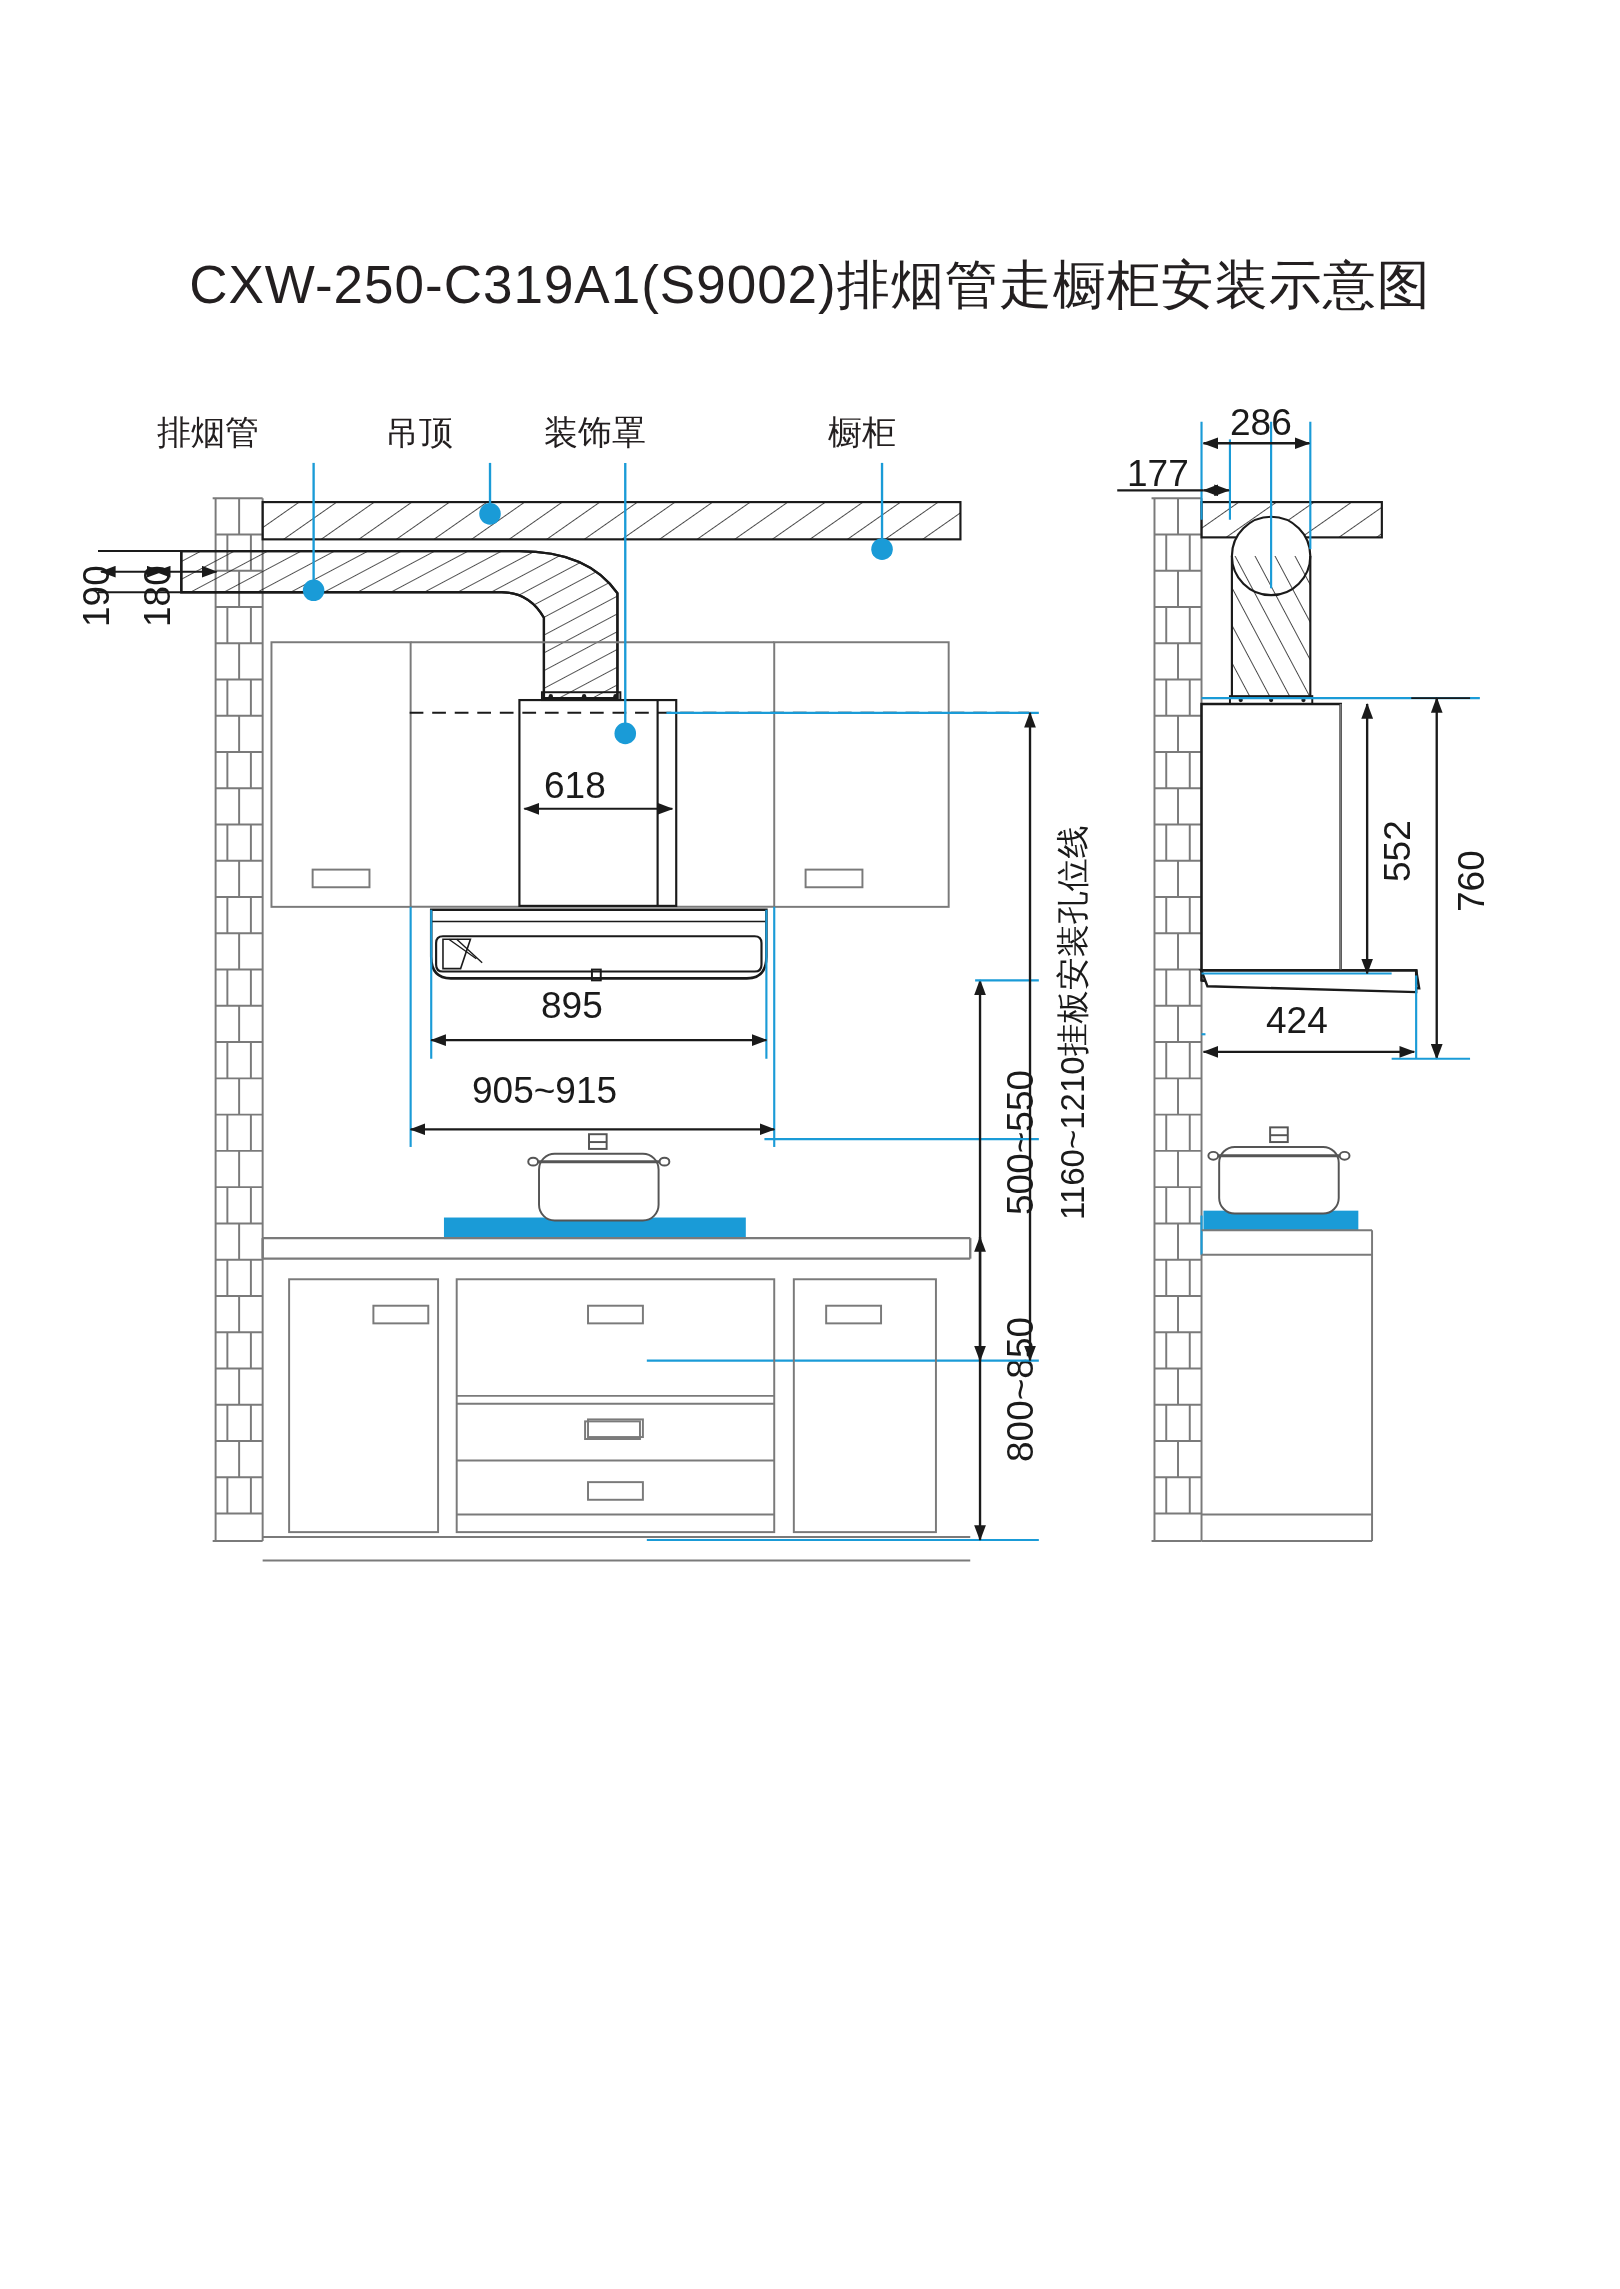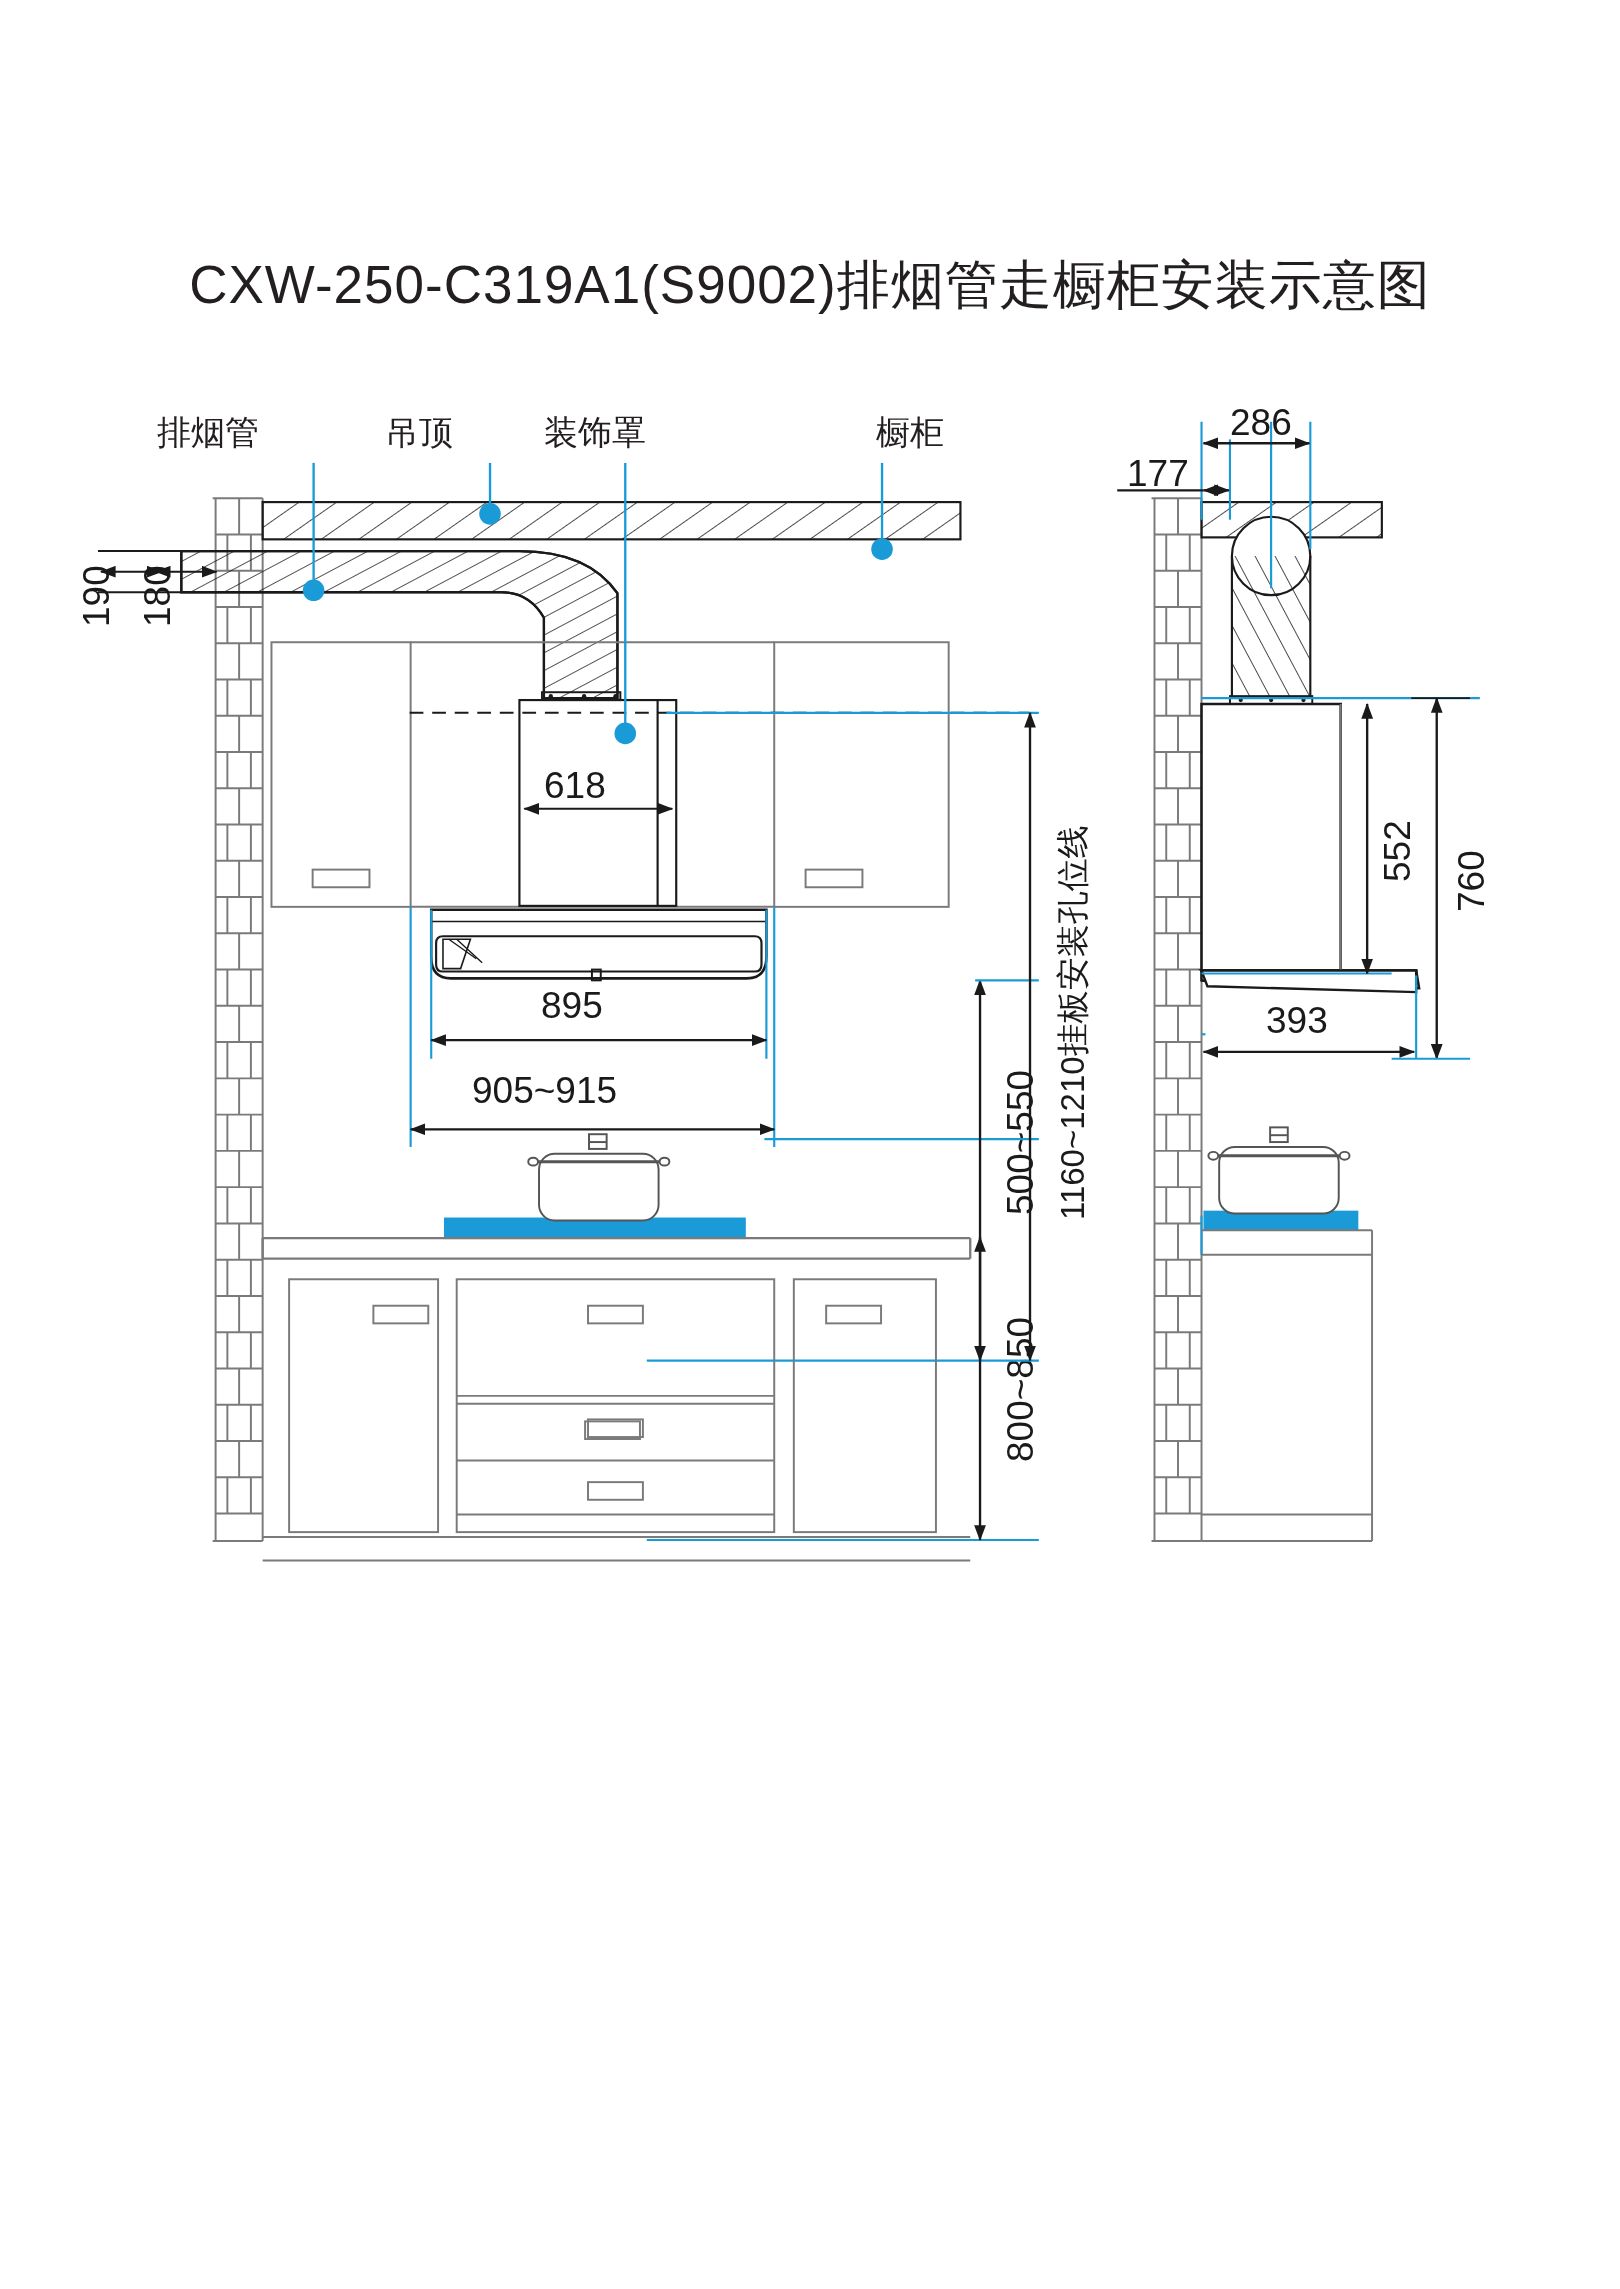--- a/index.html
+++ b/index.html
@@ -29,36 +29,36 @@
 </head>
 <body>
 
 <div id="root">
 
   <div class="title">CXW-250-C319A1(S9002)排烟管走橱柜安装示意图</div>
 
   <div class="lbl" style="left:157px;top:410px;">排烟管</div>
   <div class="lbl" style="left:385px;top:410px;">吊顶</div>
   <div class="lbl" style="left:544px;top:410px;">装饰罩</div>
-  <div class="lbl" style="left:828px;top:410px;margin-left:48px;">橱柜</div>
+  <div class="lbl" style="left:828px;top:410px;">橱柜</div>
 
   <div class="dimv" style="left:76px;top:627px;">190</div>
   <div class="dimv" style="left:137px;top:627px;">180</div>
   <div class="dim" style="left:544px;top:765px;">618</div>
   <div class="dim" style="left:541px;top:985px;">895</div>
   <div class="dim" style="left:472px;top:1070px;">905~915</div>
   <div class="dimv" style="left:1000px;top:1215px;">500~550</div>
   <div class="dimv-s" style="left:1051px;top:1220px;">1160~1210挂板安装孔位线</div>
   <div class="dimv" style="left:1000px;top:1462px;">800~850</div>
 
   <div class="dim" style="left:1230px;top:402px;">286</div>
   <div class="dim" style="left:1127px;top:453px;">177</div>
   <div class="dimv" style="left:1377px;top:882px;">552</div>
   <div class="dimv" style="left:1451px;top:912px;">760</div>
-  <div class="dim" style="left:1266px;top:1000px;">393</div>
+  <div class="dim" style="left:1266px;top:1000px;">424</div>
 
 
   <svg width="1620" height="2290" viewBox="0 0 1653 2336">
     <defs>
       <pattern id="hatchDuct" width="16" height="16" patternUnits="userSpaceOnUse" patternTransform="rotate(62)">
         <line x1="0" y1="0" x2="0" y2="16" stroke="#1a1a1a" stroke-width="1.6"></line>
       </pattern>
       <pattern id="hatchCeil" width="22" height="22" patternUnits="userSpaceOnUse" patternTransform="rotate(55)">
         <line x1="0" y1="0" x2="0" y2="22" stroke="#1a1a1a" stroke-width="1.6"></line>
       </pattern>

